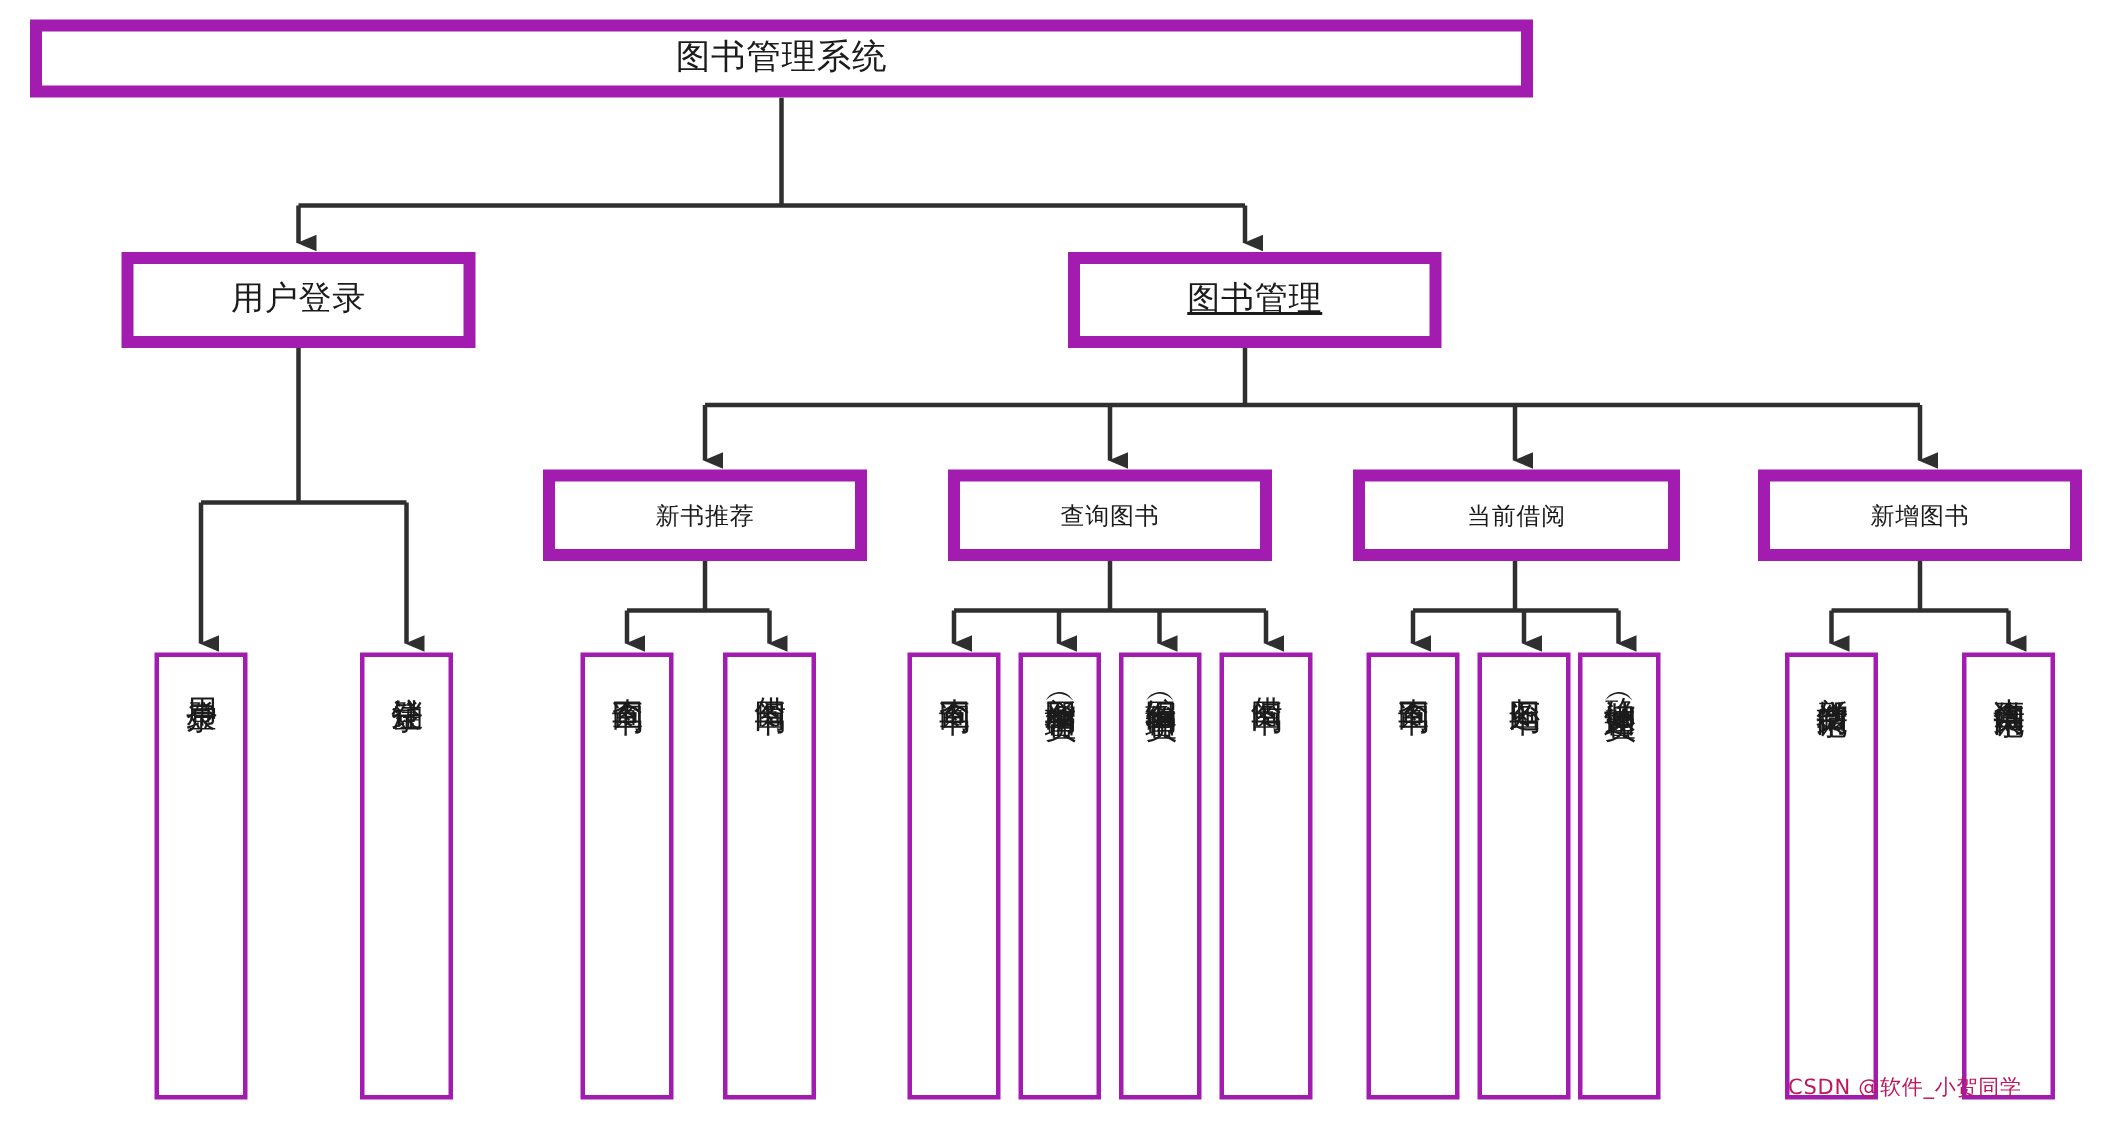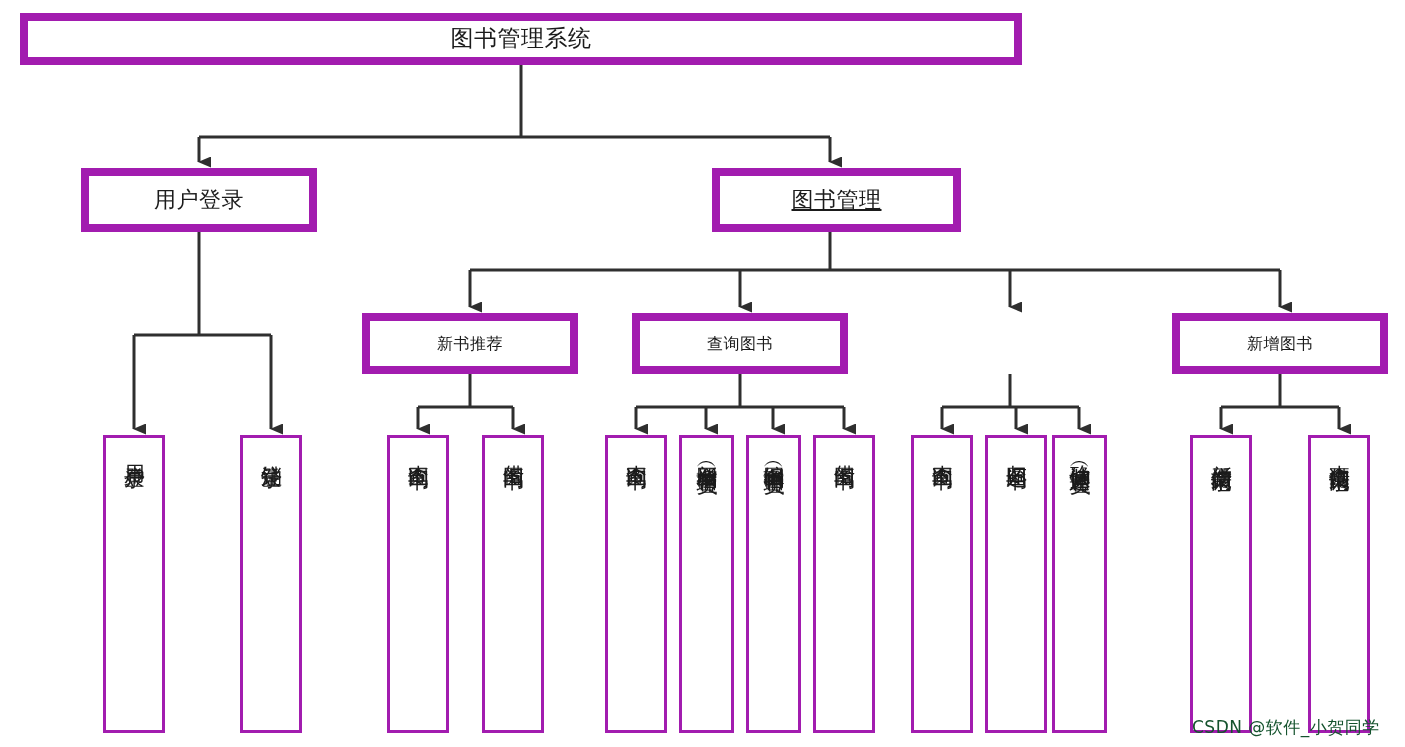--- a/index.html
+++ b/index.html
@@ -53,22 +53,22 @@
   .leaf .node-label {
     writing-mode: vertical-rl;
     text-orientation: upright;
     font-size: 21px;
     line-height: 1.28;
     letter-spacing: 1.5px;
     white-space: nowrap;
   }
   .watermark {
     position: absolute;
-    color: #14532d;
-    font-size: 17px;
+    color: #be185d;
+    font-size: 14px;
     letter-spacing: 0.5px;
     white-space: nowrap;
   }
 </style>
 </head>
 <body>
 
 <div id="canvas">
 
   <svg class="edges" viewBox="0 0 1405 747">
@@ -131,20 +131,23 @@
   <div class="node level1" style="left:712px; top:168px; width:249px; height:64px;text-decoration:underline;">
     <span class="node-label">图书管理</span>
   </div>
 
   <div class="node level2" style="left:362px; top:313px; width:216px; height:61px;">
     <span class="node-label">新书推荐</span>
   </div>
   <div class="node level2" style="left:632px; top:313px; width:216px; height:61px;">
     <span class="node-label">查询图书</span>
   </div>
+  <div class="node level2" style="left:902px; top:313px; width:218px; height:61px;">
+    <span class="node-label">当前借阅</span>
+  </div>
   <div class="node level2" style="left:1172px; top:313px; width:216px; height:61px;">
     <span class="node-label">新增图书</span>
   </div>
 
   <div class="node leaf" style="left:103px; top:435px; width:62px; height:298px;">
     <span class="node-label">用户登录</span>
   </div>
   <div class="node leaf" style="left:240px; top:435px; width:62px; height:298px;">
     <span class="node-label">注销登录</span>
   </div>

